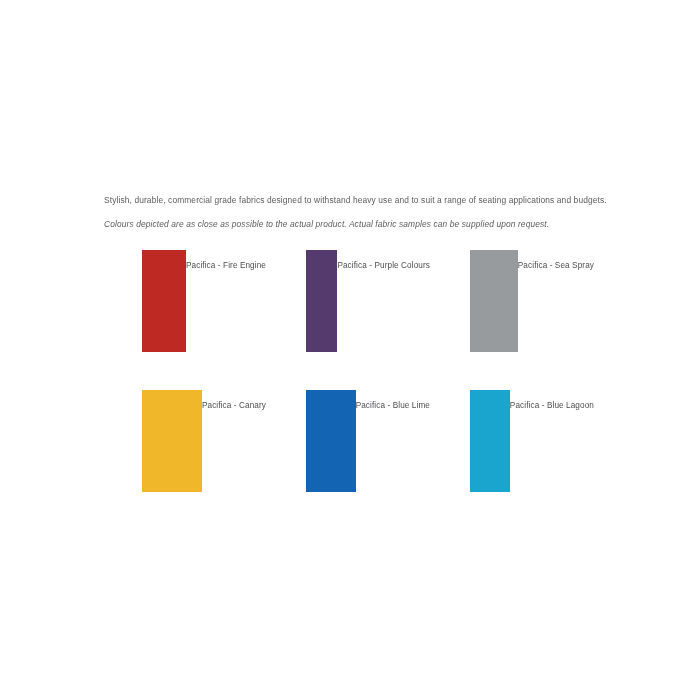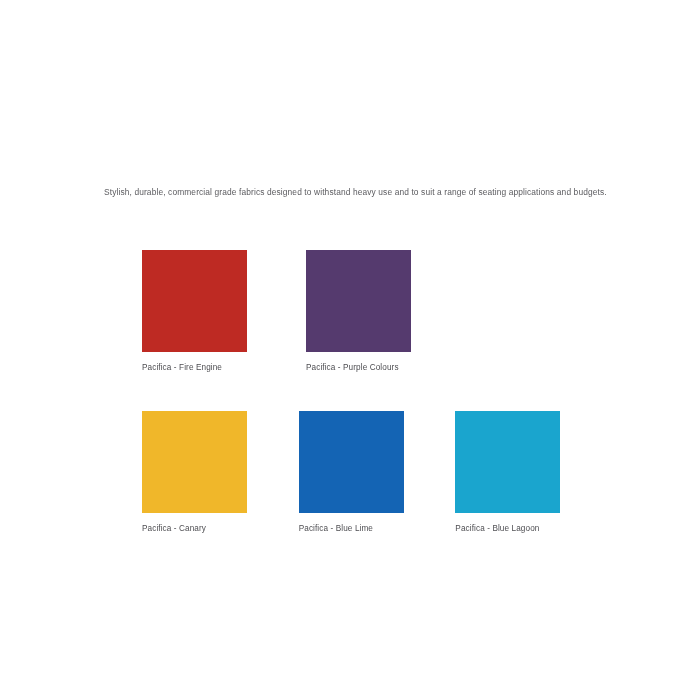--- a/index.html
+++ b/index.html
@@ -32,20 +32,21 @@
   }
   .intro-line {
     color: #5b5b5f;
     font-size: 8.4px;
     line-height: 13px;
     letter-spacing: 0.12px;
     white-space: nowrap;
   }
   .intro-line.lead {
     margin-bottom: 11px;
+    margin-top: 8px;
   }
   .intro-line.note {
     font-style: italic;
     color: #5b5b5f;
   }
 
   
   .swatch-grid {
     position: absolute;
     left: 110px;
@@ -57,21 +58,21 @@
     gap: 8px;
     margin-bottom: 0;
   }
   .swatch-row + .swatch-row {
     margin-top: 38px;
     justify-content: space-between;
   }
   .swatch-cell {
     width: 124px;
     display: flex;
-    flex-direction: column;
+    flex-direction: row;
     padding-left: 32px;
   }
   .swatch-chip {
     width: 105px;
     height: 102px;
     display: block;
   }
   .swatch-label {
     margin-top: 10px;
     font-size: 8.2px;
@@ -81,32 +82,37 @@
     white-space: nowrap;
   }
 </style>
 </head>
 <body>
 
 <div class="page">
 
   <div class="intro">
     <div class="intro-line lead">Stylish, durable, commercial grade fabrics designed to withstand heavy use and to suit a range of seating applications and budgets.</div>
+    <div class="intro-line note">Colours depicted are as close as possible to the actual product. Actual fabric samples can be supplied upon request.</div>
   </div>
 
   <div class="swatch-grid">
 
     <div class="swatch-row">
       <div class="swatch-cell">
         <span class="swatch-chip" style="background-color: rgb(190, 42, 35);"></span>
         <span class="swatch-label">Pacifica - Fire Engine</span>
       </div>
       <div class="swatch-cell">
         <span class="swatch-chip" style="background-color: rgb(85, 58, 110);"></span>
         <span class="swatch-label">Pacifica - Purple Colours</span>
+      </div>
+      <div class="swatch-cell">
+        <span class="swatch-chip" style="background-color: rgb(152, 155, 157);"></span>
+        <span class="swatch-label">Pacifica - Sea Spray</span>
       </div>
     </div>
 
     <div class="swatch-row">
       <div class="swatch-cell">
         <span class="swatch-chip" style="background-color: rgb(240, 183, 42);"></span>
         <span class="swatch-label">Pacifica - Canary</span>
       </div>
       <div class="swatch-cell">
         <span class="swatch-chip" style="background-color: rgb(20, 100, 180);"></span>

